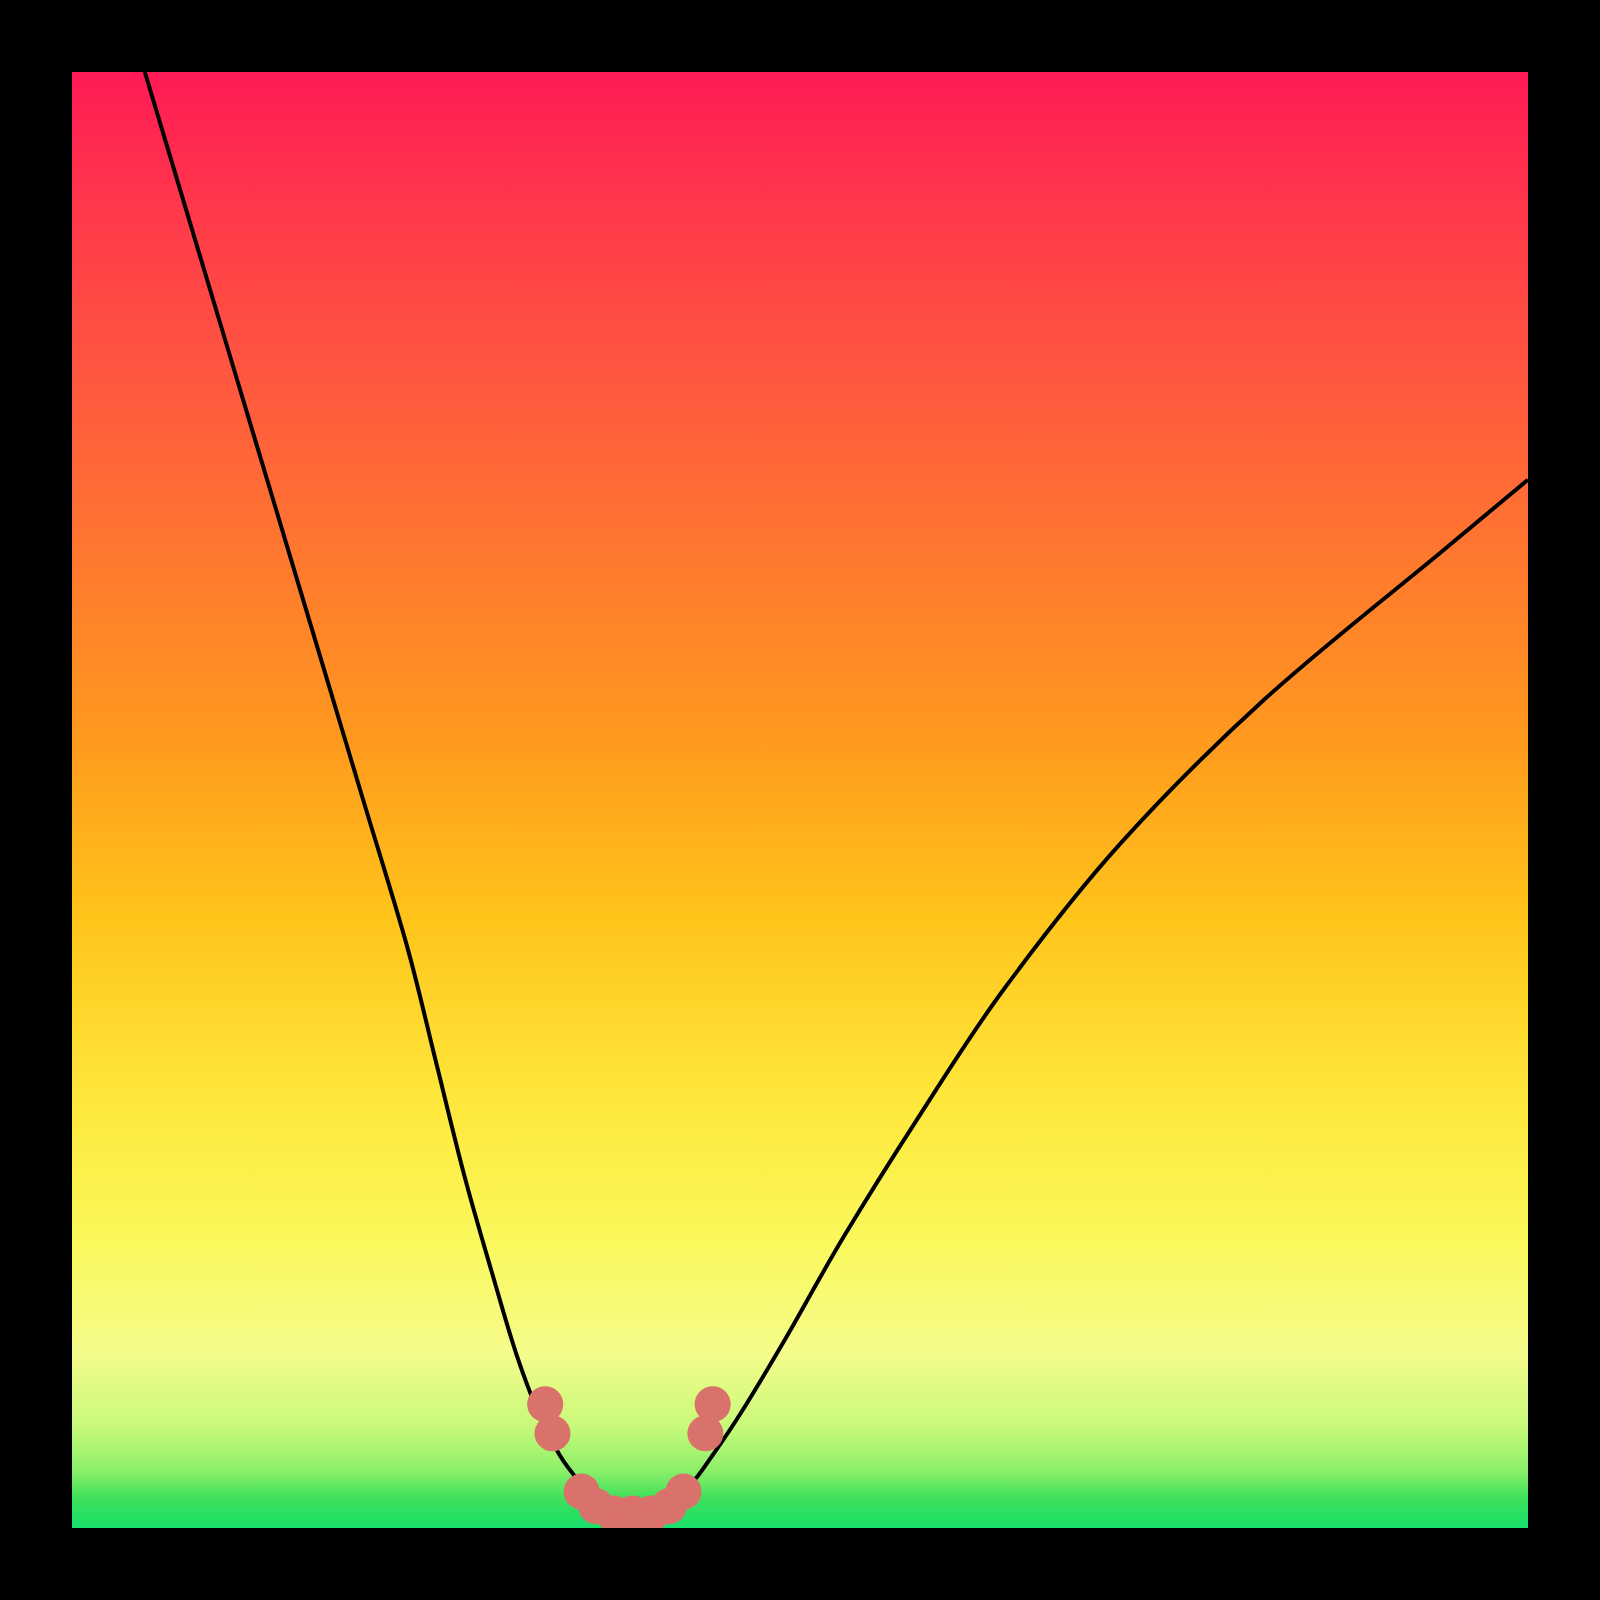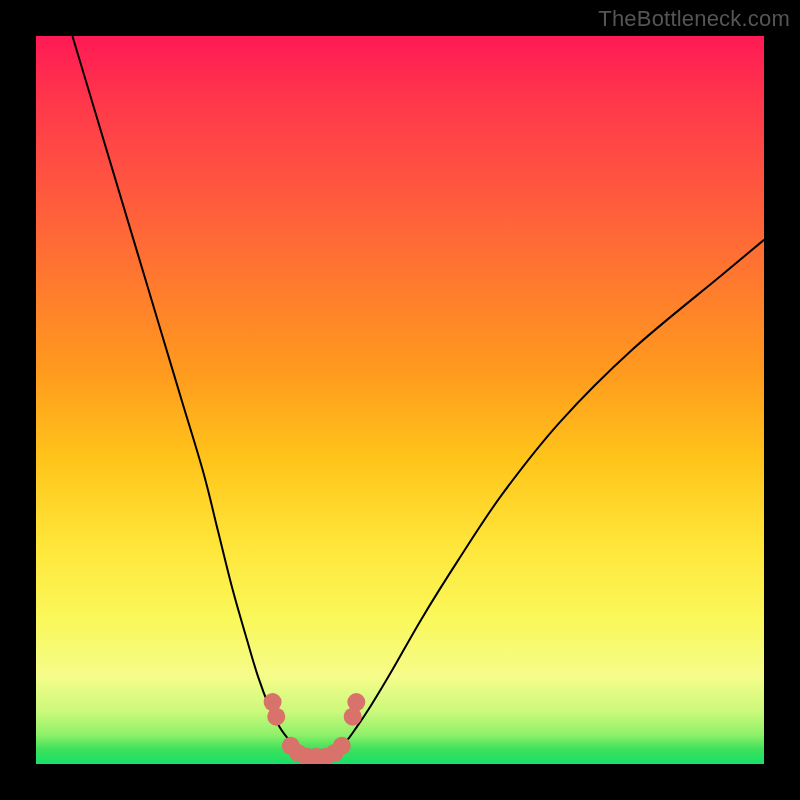--- a/index.html
+++ b/index.html
@@ -78,14 +78,13 @@
           <circle cx="270.81600000000003" cy="720.72" r="9" class="marker"></circle>
           <circle cx="280.28000000000003" cy="720.72" r="9" class="marker"></circle>
           <circle cx="289.74399999999997" cy="720.72" r="9" class="marker"></circle>
           <circle cx="298.47999999999996" cy="717.08" r="9" class="marker"></circle>
           <circle cx="305.76" cy="709.8" r="9" class="marker"></circle>
           <circle cx="316.68" cy="680.68" r="9" class="marker"></circle>
           <circle cx="320.32" cy="666.12" r="9" class="marker"></circle>
         </g>
     </svg>
   </div>
-  <div class="watermark">TheBottleneck.com</div>
 </div>
 
 </body></html>

